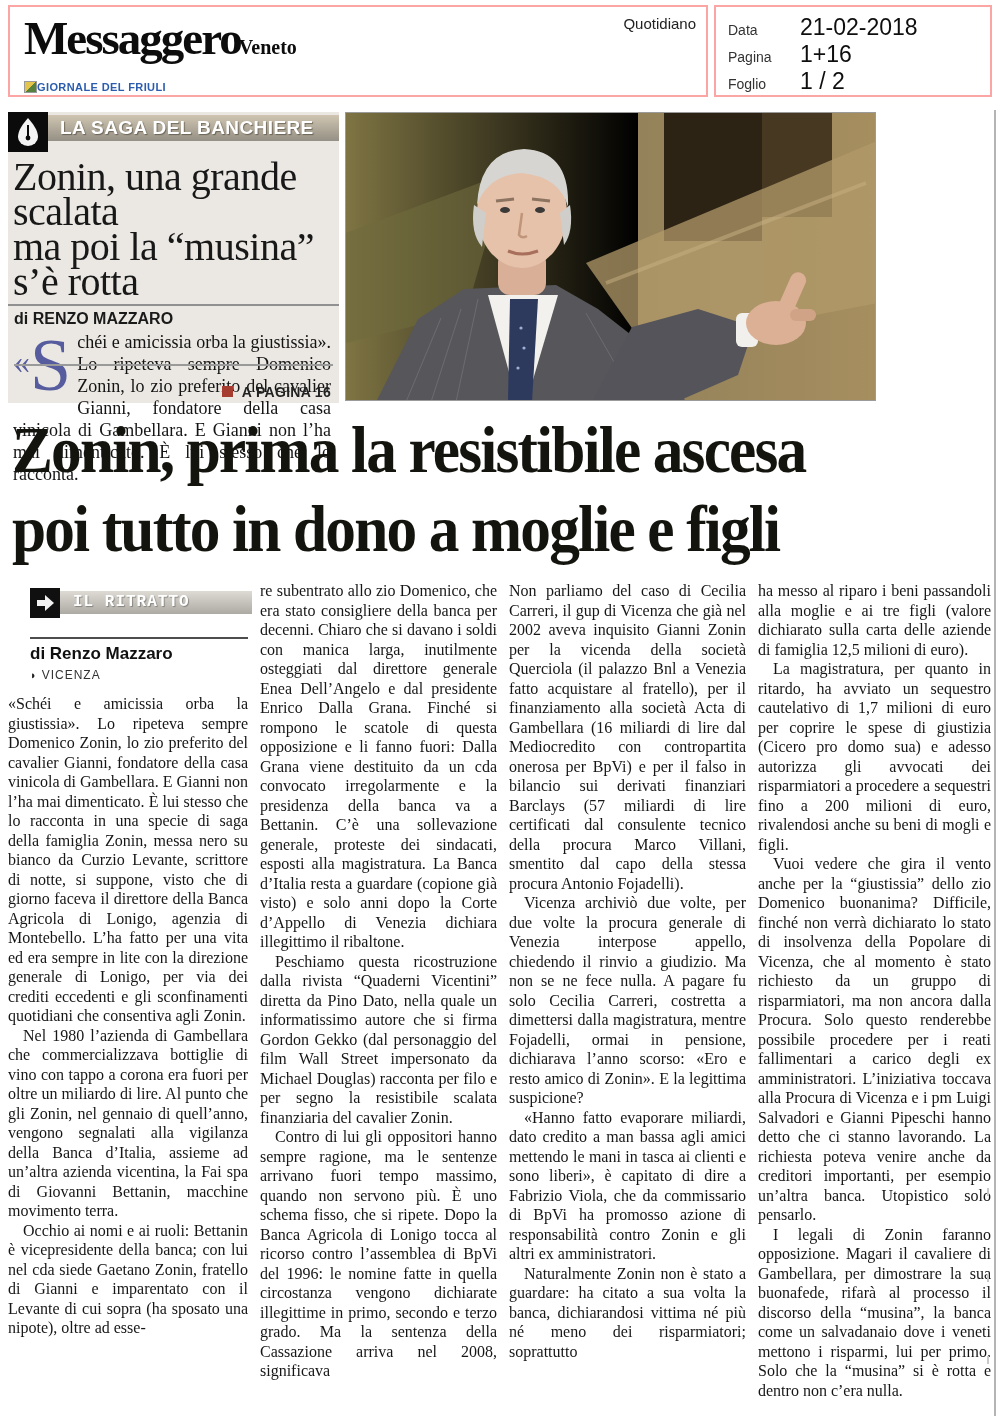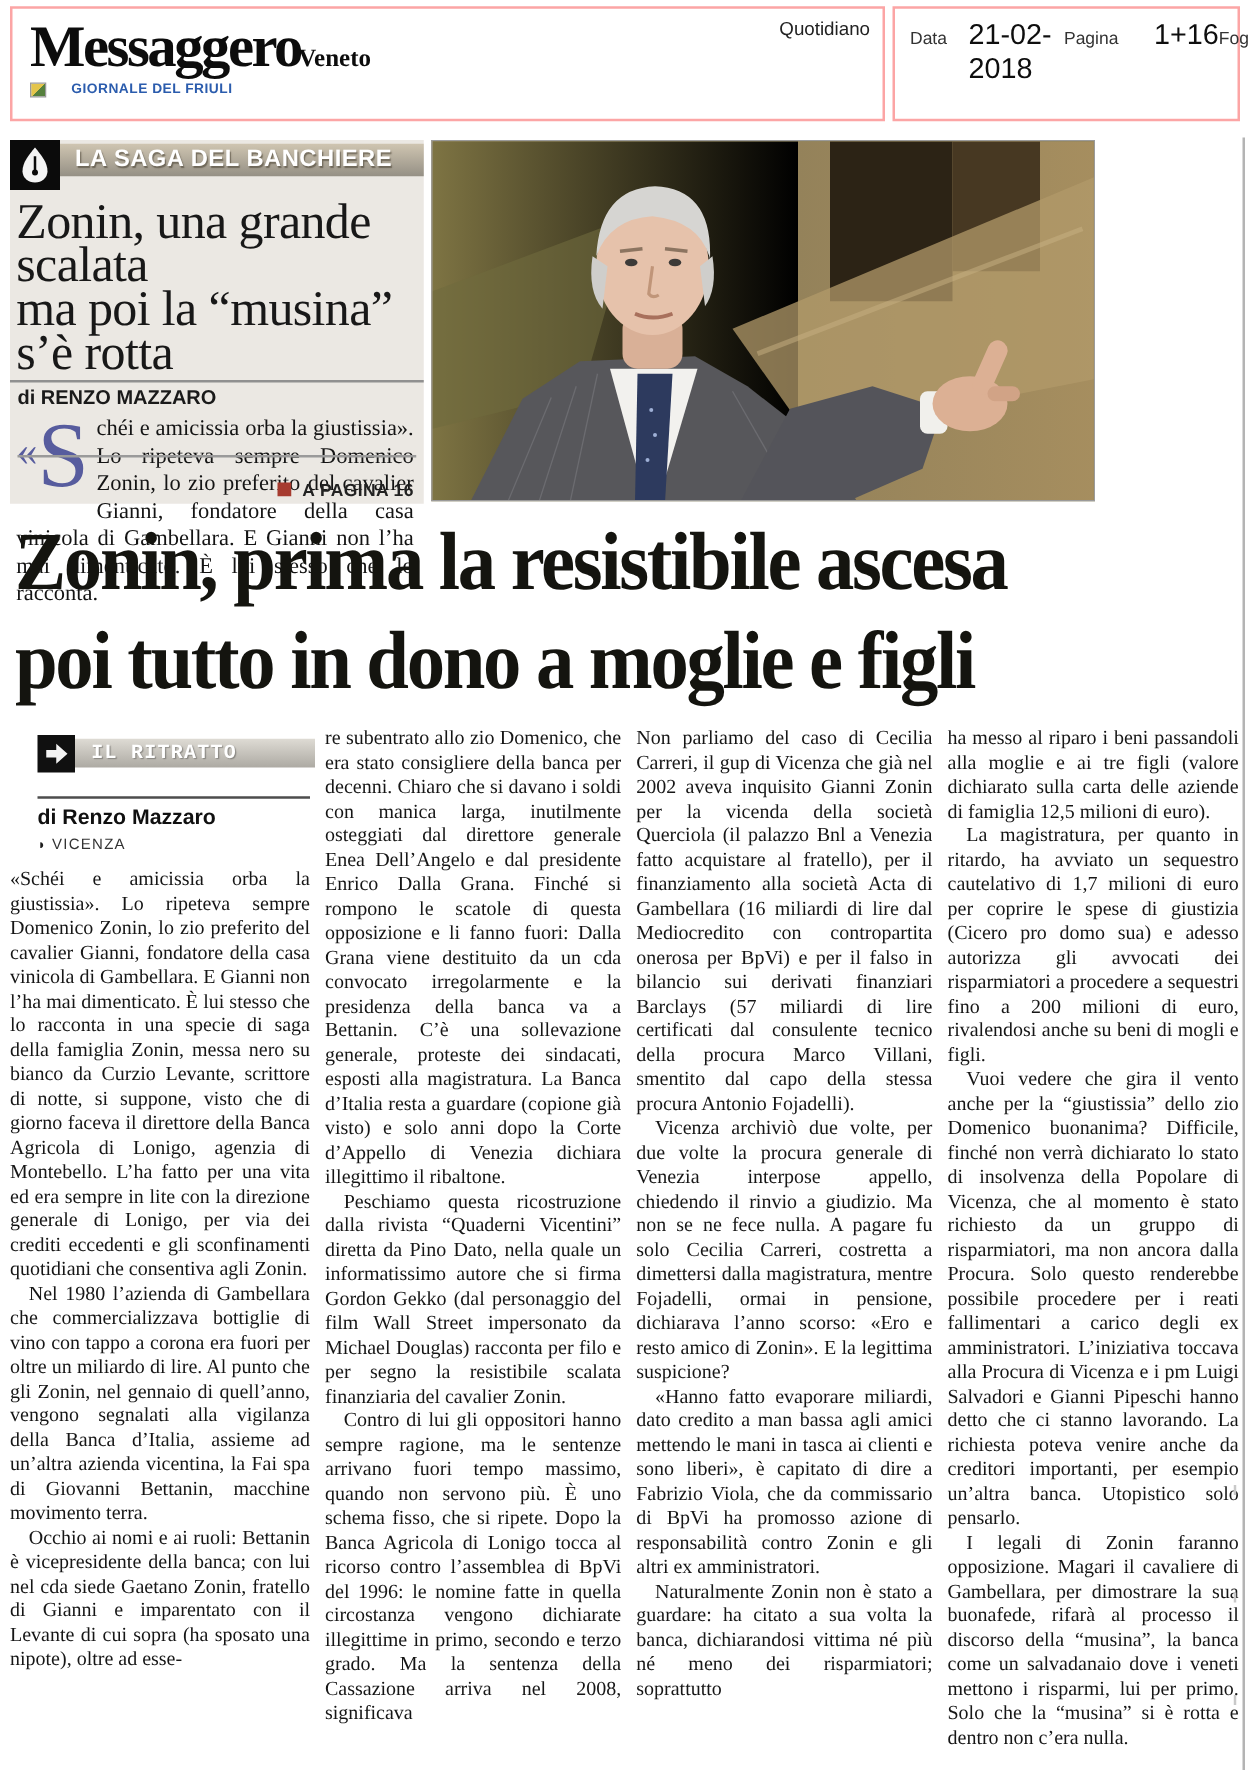--- a/index.html
+++ b/index.html
@@ -7,28 +7,28 @@
   .page{position:relative;width:1000px;height:1416px;background:#fff;overflow:hidden;
         font-family:"Liberation Serif",serif;color:#1b1b1b}
 
   
   .hdr-box{position:absolute;top:5px;height:92px;border:2px solid #fca5a5;background:#fff}
   .hdr-left{left:8px;width:700px}
   .hdr-right{left:714px;width:278px}
   .masthead{position:absolute;left:14px;top:8px;line-height:1}
   .mast-main{font-family:"Liberation Serif",serif;font-weight:bold;font-size:47px;letter-spacing:-2px;color:#0c0c0c}
   .mast-sub{font-family:"Liberation Serif",serif;font-weight:bold;font-size:20px;color:#0c0c0c;margin-left:-2px}
-  .mast-tag{margin-top:4px;display:flex;align-items:flex-start;gap:20px}
+  .mast-tag{margin-top:19px;display:flex;align-items:center;gap:0}
   .emblem{display:inline-block;width:13px;height:12px;border:1px solid #999;
           background:linear-gradient(135deg,#e4c54b 0 50%,#55803d 50% 100%)}
   .tagline{font-family:"Liberation Sans",sans-serif;font-weight:bold;font-size:11px;
            letter-spacing:.4px;color:#2b5cad}
   .quotidiano{position:absolute;right:10px;top:8px;font-family:"Liberation Sans",sans-serif;
               font-size:15px;color:#222}
-  .info-rows{position:absolute;inset:0;display:flex;flex-direction:row;justify-content:space-around;
+  .info-rows{position:absolute;inset:0;display:flex;flex-direction:column;justify-content:space-around;
              padding:7px 12px}
   .info-row{display:flex;align-items:baseline}
   .info-label{width:72px;font-family:"Liberation Sans",sans-serif;font-size:14px;color:#333}
   .info-value{font-family:"Liberation Sans",sans-serif;font-size:23px;color:#0e0e0e}
 
   
   .front-box{position:absolute;left:8px;top:112px;width:331px;height:291px;background:#ebe8e3}
   .kicker-row{display:flex;align-items:flex-start}
   .pen-sq{width:40px;height:40px;background:#0b0b0b;flex:none;display:flex;align-items:center;justify-content:center}
   .kicker-bar{flex:1;height:26px;margin-top:3px;background:linear-gradient(#cfc5b1,#959085);

